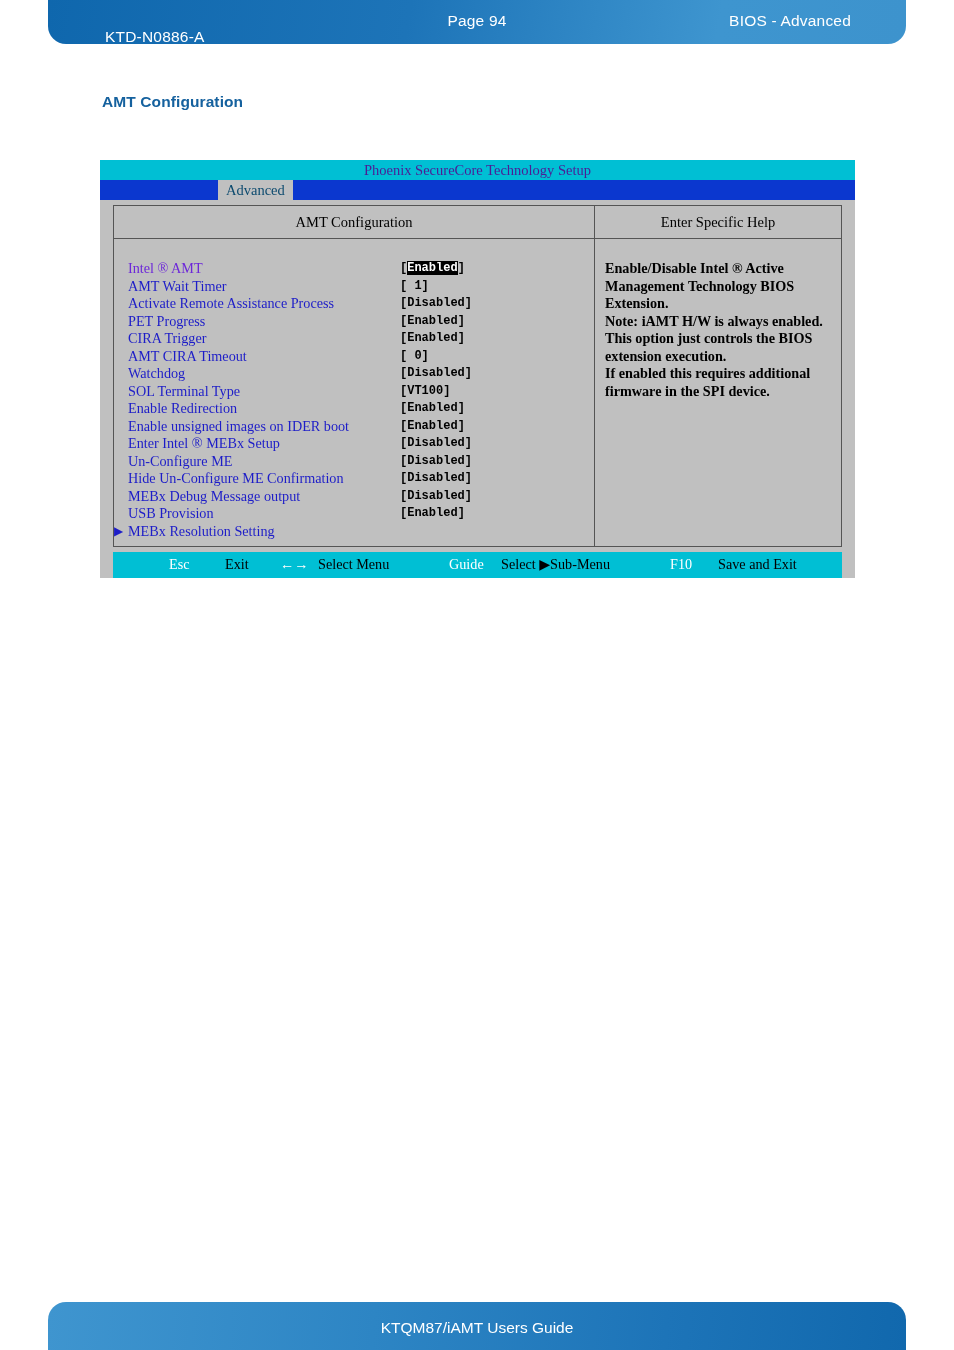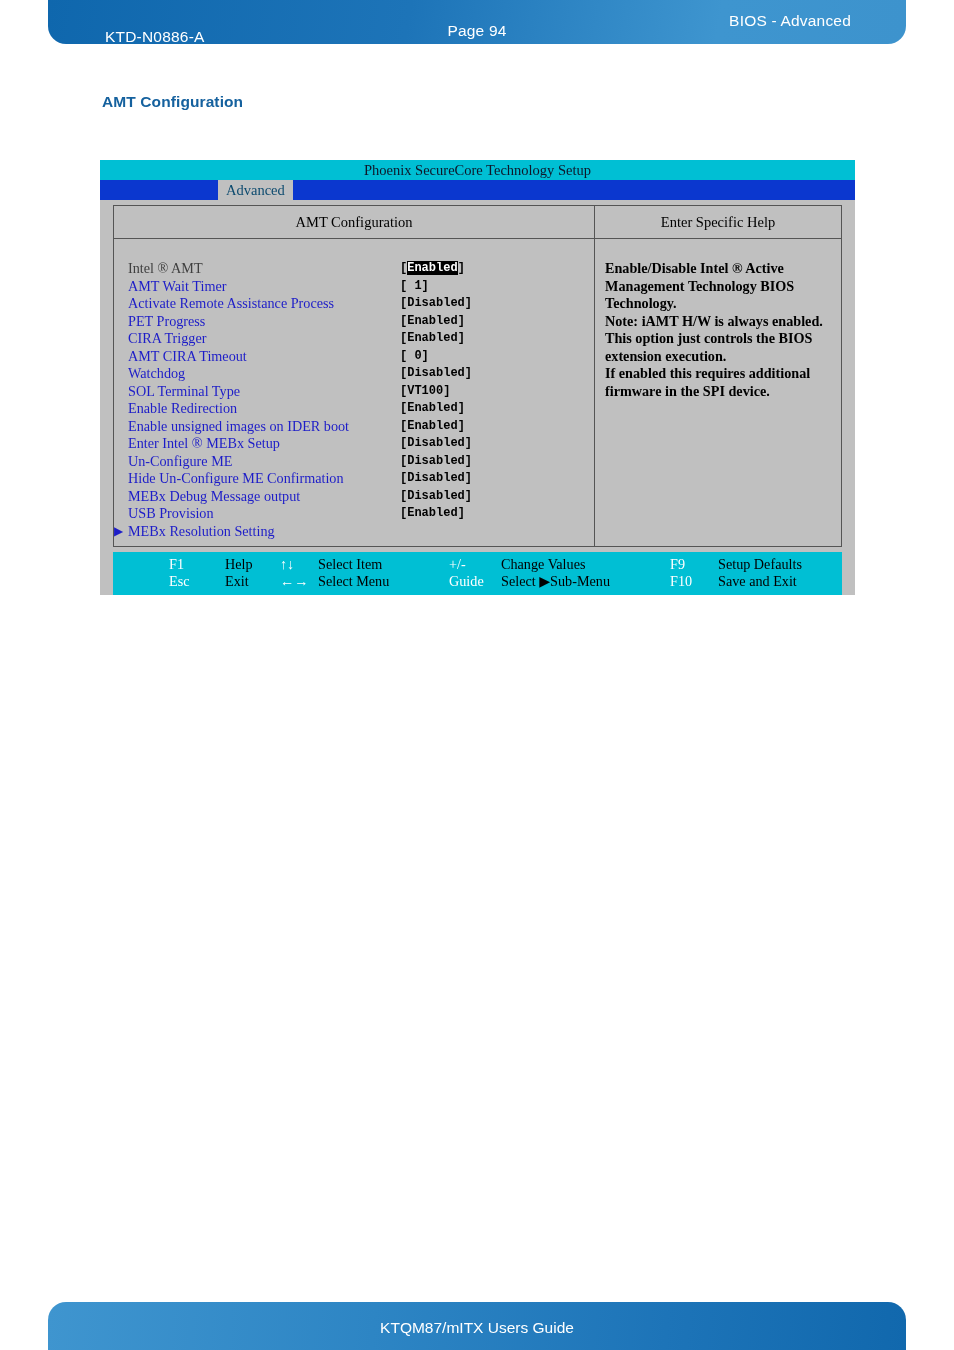--- a/index.html
+++ b/index.html
@@ -33,21 +33,20 @@
     position: absolute;
     left: 57px;
     top: 28px;
   }
   .page-header .hdr-mid {
     position: absolute;
     left: 0;
     right: 0;
     top: 12px;
     text-align: center;
-    margin-top: 10px;
   }
   .page-header .hdr-right {
     position: absolute;
     right: 55px;
     top: 12px;
     margin-left: 20px;
   }
 
   
   .page-footer {
@@ -86,21 +85,21 @@
     position: absolute;
     left: 100px;
     top: 160px;
     width: 755px;
     font-family: "Liberation Serif", serif;
     background: #c0c0c0;
   }
   .bios-titlebar {
     height: 20px;
     background: #00bfd4;
-    color: #0f172a;
+    color: #4c1d95;
     text-align: center;
     font-size: 14.5px;
     line-height: 20px;
   }
   .bios-menubar {
     height: 20px;
     background: #0b37cf;
     position: relative;
   }
   .bios-menu-tab {
@@ -167,21 +166,21 @@
     width: 272px;
     padding-left: 0px;
   }
   .opt-value {
     color: #000000;
     font-family: "Liberation Mono", monospace;
     font-size: 12px;
     font-weight: bold;
   }
   .opt-row.selected .opt-label {
-    color: #404040;
+    color: #6d28d9;
   }
   .opt-value .hl {
     background: #000000;
     color: #ffffff;
   }
   .help-line {
     font-size: 14.2px;
     line-height: 17.5px;
     color: #000000;
     white-space: nowrap;
@@ -322,51 +321,41 @@
               <span class="opt-value"></span>
             </div>
           </div>
       </div>
 
       <div class="panel-right">
         <div class="panel-head">Enter Specific Help</div>
         <div class="panel-body" id="help-list">
             <div class="help-line">Enable/Disable Intel ® Active</div>
             <div class="help-line">Management Technology BIOS</div>
-            <div class="help-line">Technology.</div>
+            <div class="help-line">Extension.</div>
             <div class="help-line">Note: iAMT H/W is always enabled.</div>
             <div class="help-line">This option just controls the BIOS</div>
             <div class="help-line">extension execution.</div>
             <div class="help-line">If enabled this requires additional</div>
             <div class="help-line">firmware in the SPI device.</div>
           </div>
       </div>
 
     </div>
 
     <div class="keybar">
-      <div class="key-row" id="key-row-1">
-          <span class="k-key kc1">F1</span>
-          <span class="k-desc kc2">Help</span>
-          <span class="k-key kc3">↑↓</span>
-          <span class="k-desc kc4">Select Item</span>
-          <span class="k-key kc5">+/-</span>
-          <span class="k-desc kc6">Change Values</span>
-          <span class="k-key kc7">F9</span>
-          <span class="k-desc ">Setup Defaults</span>
-        </div>
       <div class="key-row" id="key-row-2">
           <span class="k-key kc1">Esc</span>
           <span class="k-desc kc2">Exit</span>
           <span class="k-key kc3">←→</span>
           <span class="k-desc kc4">Select Menu</span>
           <span class="k-key kc5">Guide</span>
           <span class="k-desc kc6">Select ▶Sub-Menu</span>
           <span class="k-key kc7">F10</span>
           <span class="k-desc ">Save and Exit</span>
         </div>
     </div>
   </div>
 </div>
 
 <div class="page-footer">
-  <span class="ftr-mid">KTQM87/mITX Users Guide</span>
+  <span class="ftr-mid">KTQM87/iAMT Users Guide</span>
 </div>
 
 </body></html>

